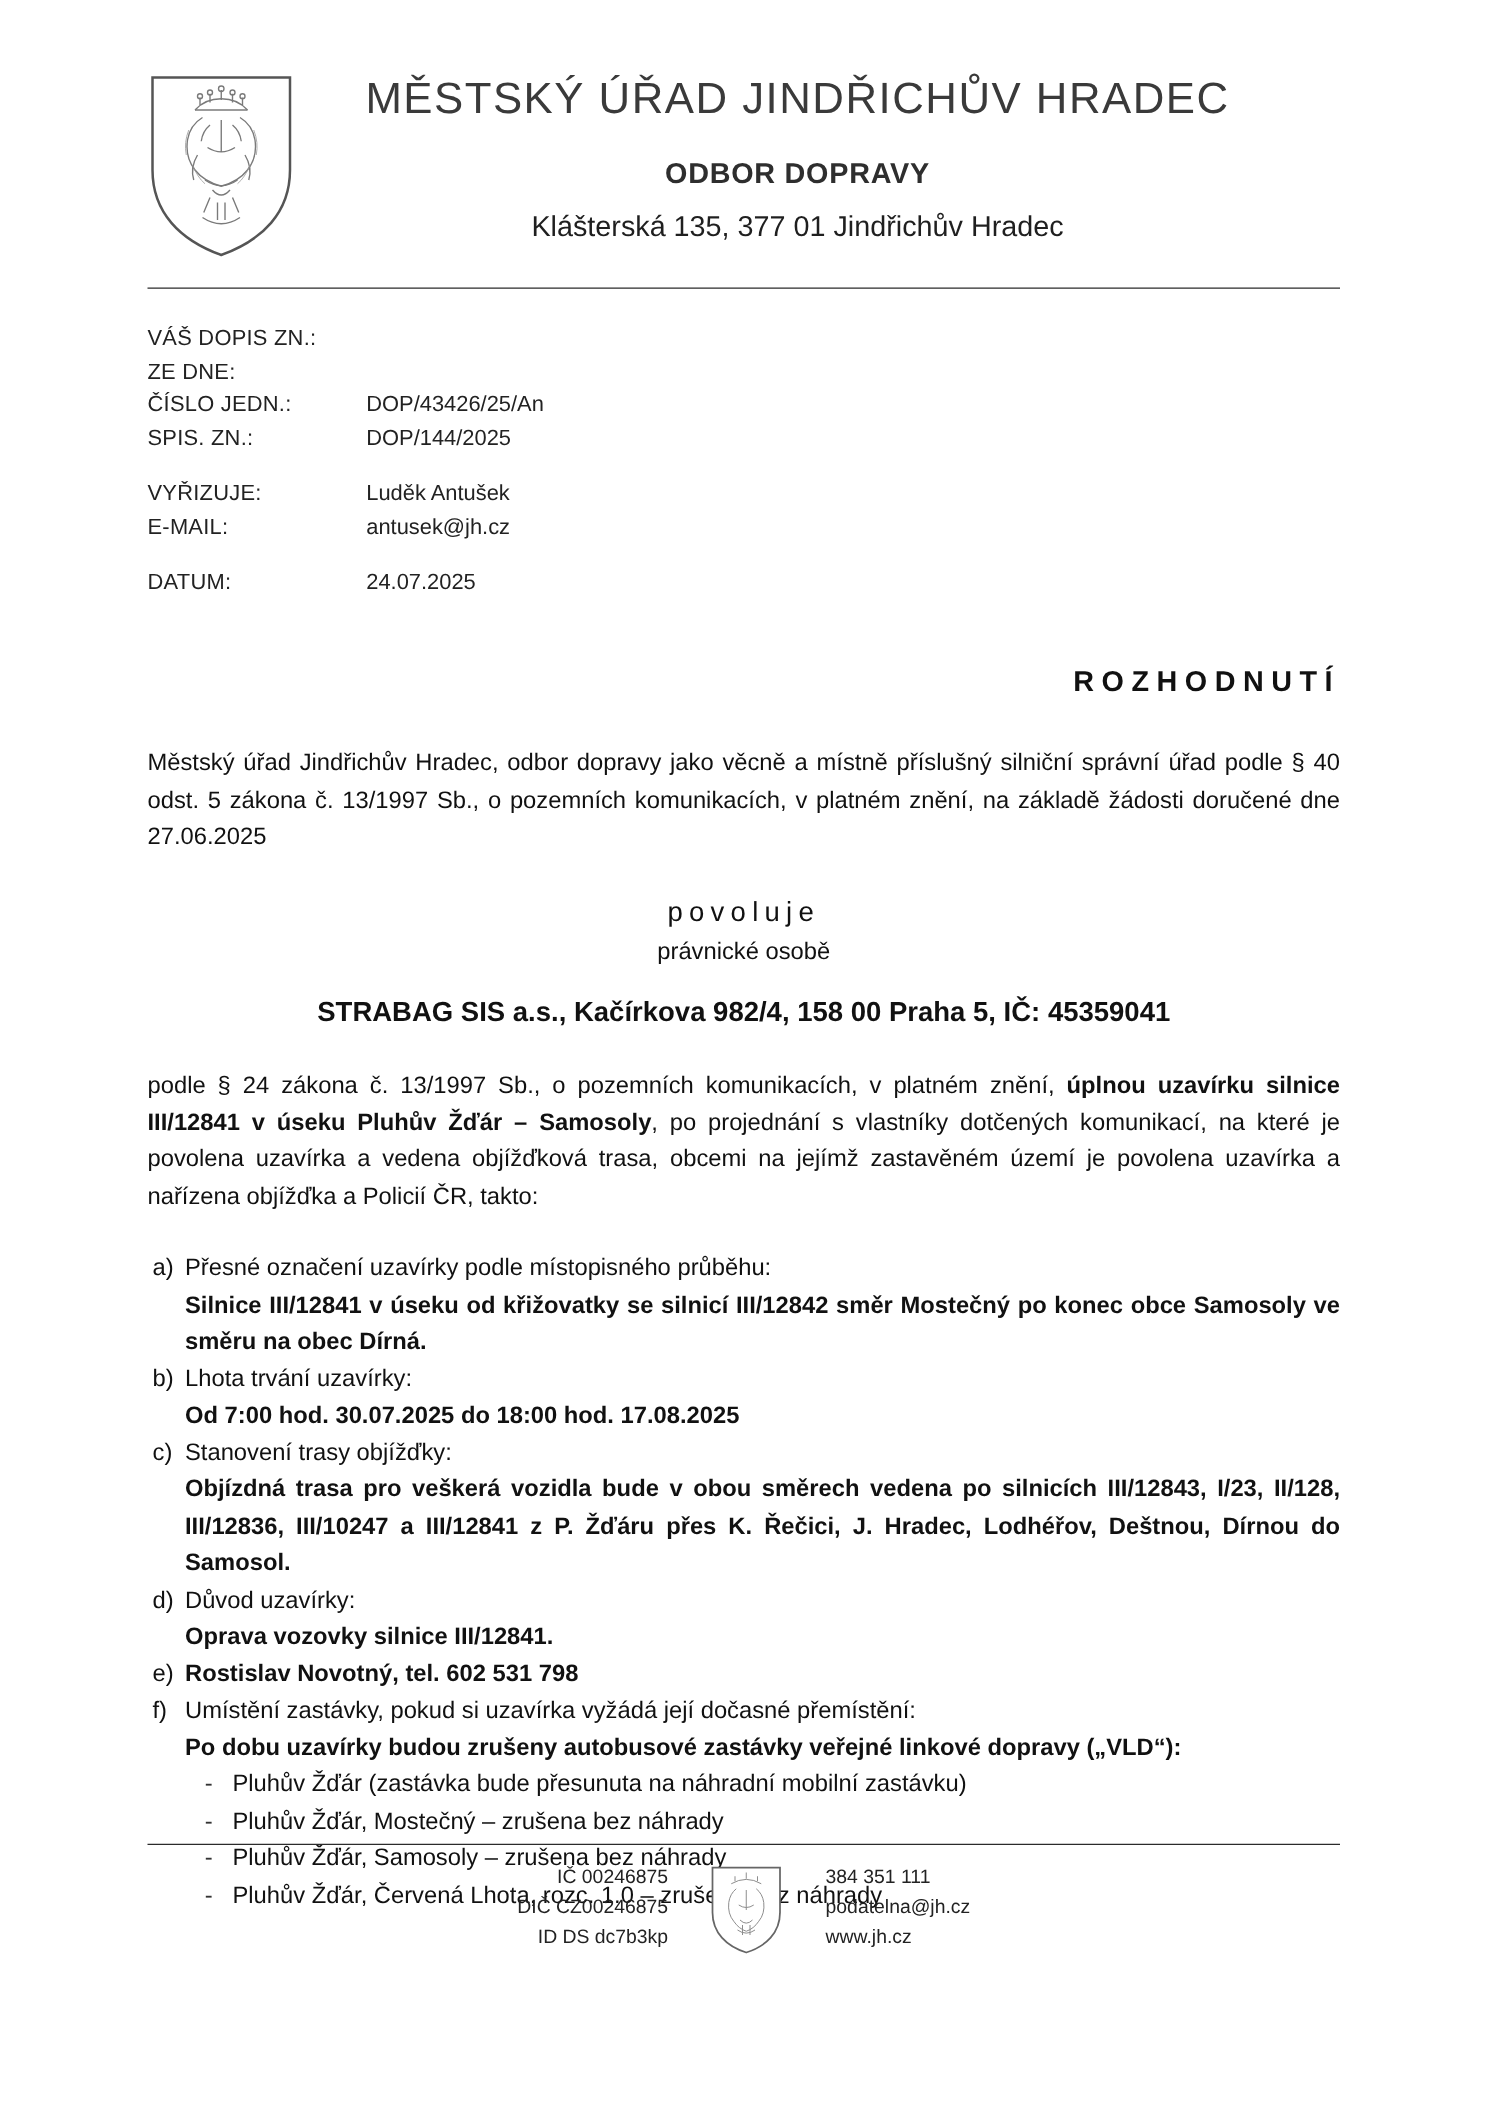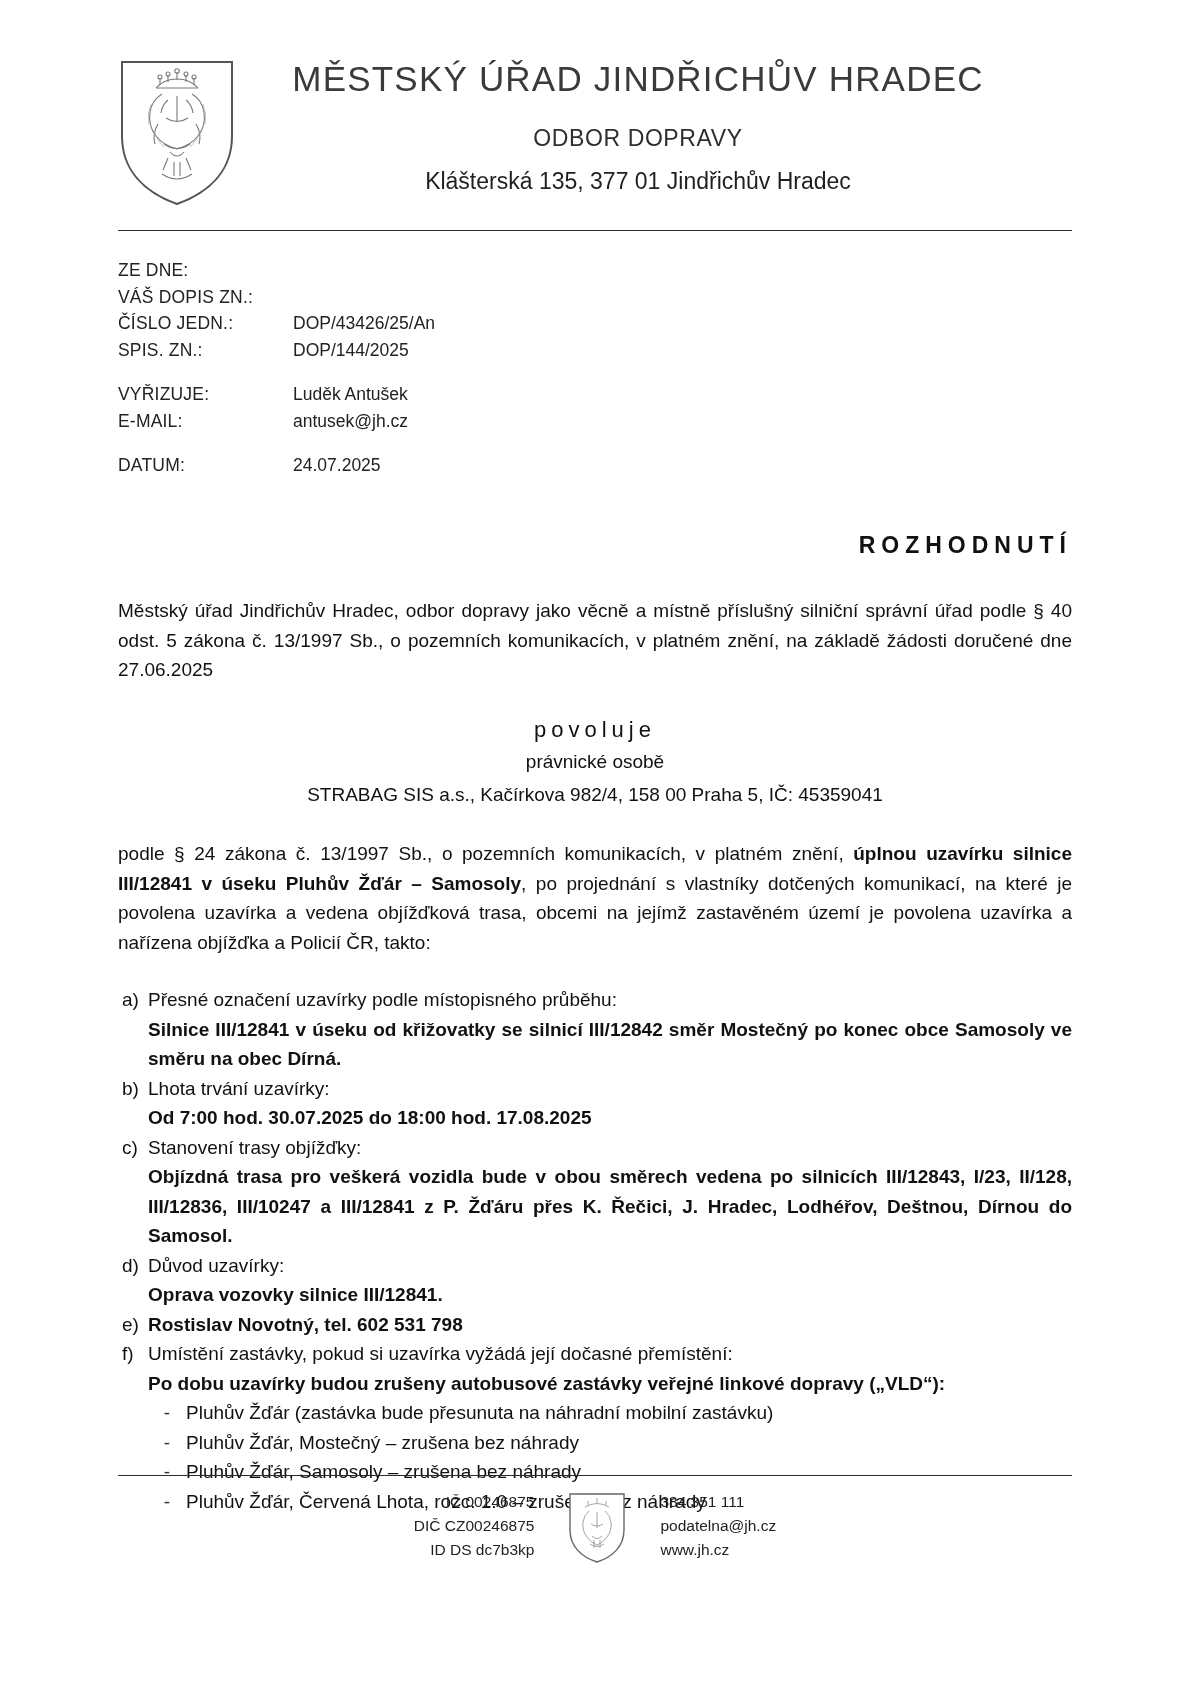--- a/index.html
+++ b/index.html
@@ -48,21 +48,21 @@
     color: #3a3a3a;
     line-height: 1.1;
     margin: 12px 0 0 0;
     white-space: nowrap;
   }
   .dept-title {
     font-size: 23px;
     letter-spacing: 0.6px;
     color: #2e2e2e;
     margin-top: 26px;
-    font-weight: 400;
+    font-weight: 700;
   }
   .addr-title {
     font-size: 23px;
     color: #1f1f1f;
     margin-top: 16px;
     font-weight: 400;
   }
   .rule {
     border: none;
     border-top: 1.6px solid #2b2b2b;
@@ -100,21 +100,21 @@
     text-align: justify;
     margin: 0 0 0 0;
   }
   .center { text-align: center; }
   .spaced-word {
     letter-spacing: 5px;
     font-size: 22px;
     margin-top: 30px;
   }
   .subject-role { margin-top: 3px; font-size: 19px; }
-  .subject-name { margin-top: 3px; font-weight: 400; font-size: 19px; }
+  .subject-name { margin-top: 18px; font-weight: 700; font-size: 22px; }
   .para-main { margin-top: 30px; text-align: justify; }
   b, .b { font-weight: 700; }
 
   
   .items { margin-top: 28px; }
   .item { display: flex; margin-bottom: 0px; }
   .item-marker {
     width: 30px;
     flex: 0 0 30px;
     text-align: left;
@@ -197,25 +197,25 @@
     <div class="header-text">
       <div class="office-title">MĚSTSKÝ ÚŘAD JINDŘICHŮV HRADEC</div>
       <div class="dept-title">ODBOR DOPRAVY</div>
       <div class="addr-title">Klášterská 135, 377 01 Jindřichův Hradec</div>
     </div>
   </div>
   <hr class="rule">
 
   <div class="refblock">
     <div class="ref-row">
+      <div class="ref-label">VÁŠ DOPIS ZN.:</div>
+      <div class="ref-value"></div>
+    </div>
+    <div class="ref-row">
       <div class="ref-label">ZE DNE:</div>
-      <div class="ref-value"></div>
-    </div>
-    <div class="ref-row">
-      <div class="ref-label">VÁŠ DOPIS ZN.:</div>
       <div class="ref-value"></div>
     </div>
     <div class="ref-row">
       <div class="ref-label">ČÍSLO JEDN.:</div>
       <div class="ref-value">DOP/43426/25/An</div>
     </div>
     <div class="ref-row">
       <div class="ref-label">SPIS. ZN.:</div>
       <div class="ref-value">DOP/144/2025</div>
     </div>

